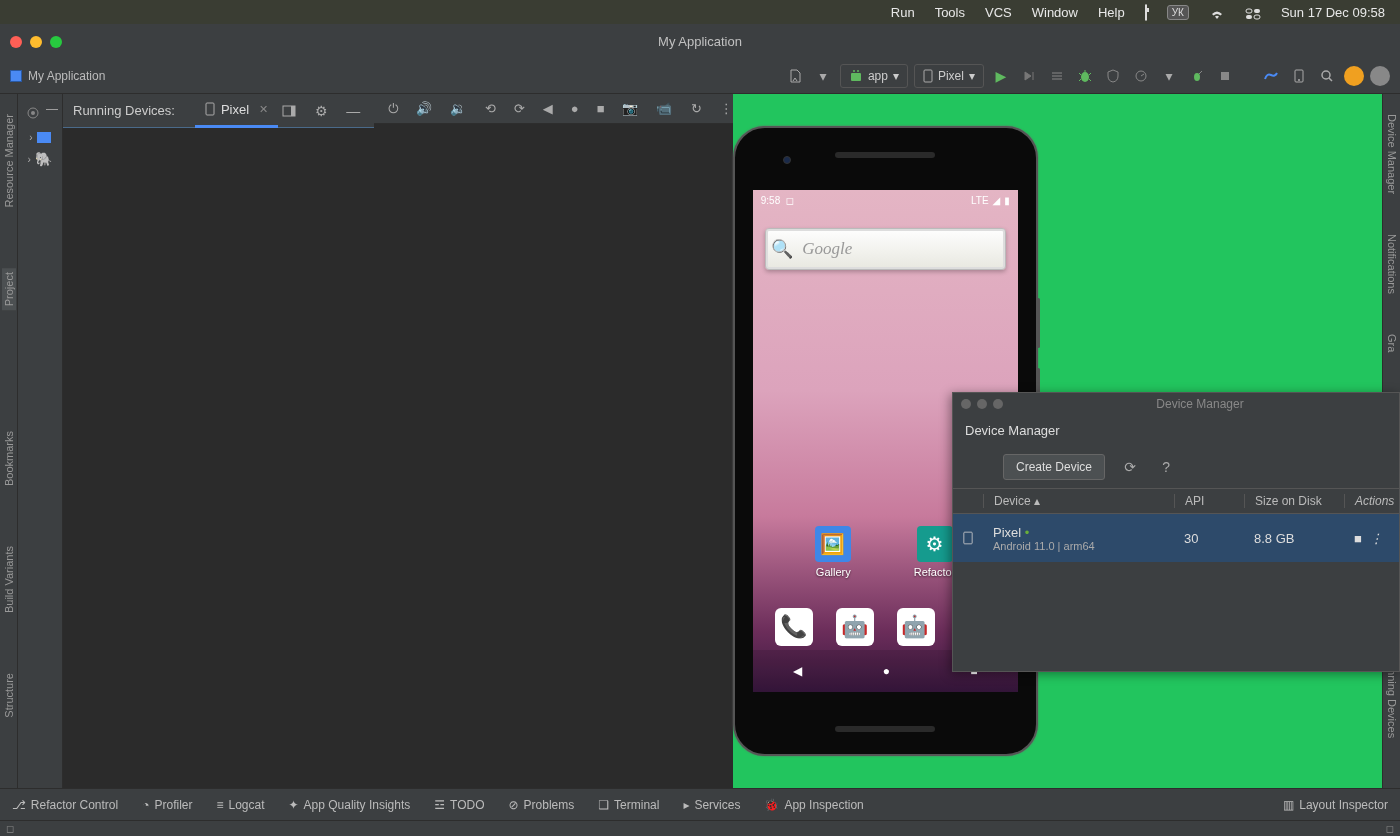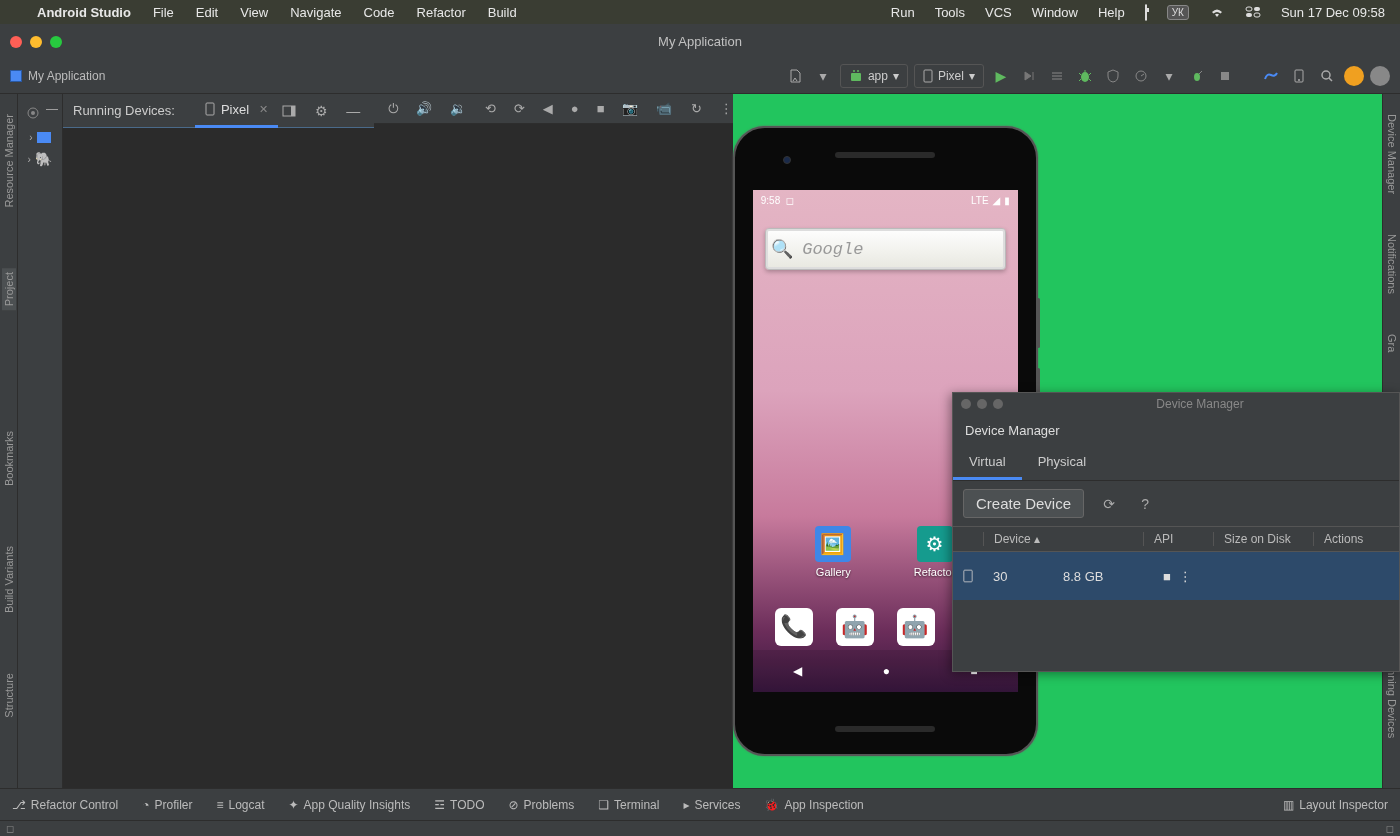--- a/index.html
+++ b/index.html
@@ -1,19 +1,19 @@
 <!DOCTYPE html>
 <html><head>
 <meta charset="utf-8">
 <style>
 * { margin:0; padding:0; box-sizing:border-box; font-family:-apple-system,BlinkMacSystemFont,"Segoe UI",sans-serif; }
 body { width:1400px; height:836px; background:#2b2b2b; color:#bbb; font-size:12px; overflow:hidden; position:relative; }
 .menubar { height:24px; background:#3a3d33; display:flex; align-items:center; padding:0 15px; gap:22px; color:#e8e8e8; font-size:13px; }
 .menubar .left { display:flex; align-items:center; gap:22px; }
-.menubar .right { margin-left:auto; display:flex; align-items:center; gap:20px; }
+.menubar .right { margin-left:auto; display:flex; align-items:flex-end; gap:20px; }
 .menubar .appname { font-weight:600; }
 .menu-item { cursor:default; }
 .apple { font-size:14px; }
 .titlebar { height:35px; background:#3c3f41; display:flex; align-items:center; position:relative; }
 .traffic { display:flex; gap:8px; margin-left:10px; }
 .tdot { width:12px; height:12px; border-radius:50%; }
 .tred{background:#ff5f56}.tyel{background:#ffbd2e}.tgrn{background:#27c93f}
 .wintitle { position:absolute; left:50%; transform:translateX(-50%); color:#c0c0c0; font-size:13px; }
 .toolbar { height:35px; background:#3c3f41; border-bottom:1px solid #2d2d2d; display:flex; align-items:center; padding:0 10px; }
 .crumb { display:flex; align-items:center; gap:6px; color:#bbb; font-size:12px; }
@@ -46,71 +46,60 @@
 .phone::before { content:""; position:absolute; top:24px; left:50%; transform:translateX(-50%); width:100px; height:6px; background:#2a2a2a; border-radius:3px; }
 .phone::after { content:""; position:absolute; bottom:22px; left:50%; transform:translateX(-50%); width:100px; height:6px; background:#2a2a2a; border-radius:3px; }
 .pcam { position:absolute; top:28px; left:48px; width:8px; height:8px; border-radius:50%; background:#1a2a4a; border:1px solid #333; }
 .vol1 { position:absolute; right:-4px; top:170px; width:3px; height:50px; background:#555; border-radius:2px; }
 .vol2 { position:absolute; right:-4px; top:240px; width:3px; height:80px; background:#555; border-radius:2px; }
 .screen { position:absolute; top:62px; left:18px; right:18px; bottom:62px; background:linear-gradient(180deg,#e4b5c4 0%,#dca3bc 40%,#c77a9c 65%,#6b2d5a 88%,#3a1840 100%); overflow:hidden; }
 .statusbar { height:20px; display:flex; align-items:center; justify-content:space-between; padding:0 8px; color:#fff; font-size:10px; }
 .statusbar .r { display:flex; gap:4px; align-items:center; }
 .gsearch { margin:18px 12px 0 12px; height:42px; background:linear-gradient(#fefefe,#e8e8e0); border:1px solid #bbb; border-radius:4px; display:flex; align-items:center; padding:0 6px; box-shadow:0 2px 4px rgba(0,0,0,.25), inset 0 0 0 2px #ddd; }
 .gsearch .mag { font-size:18px; margin-right:8px; }
-.gsearch .txt { color:#999; font-family:Liberation Mono, monospace; font-size:17px; font-style:italic;}
+.gsearch .txt { color:#999; font-family:Liberation Serif, serif; font-size:17px; font-style:italic;}
 .apps-row { position:absolute; bottom:114px; left:0; right:0; display:flex; justify-content:space-evenly; }
 .app { display:flex; flex-direction:column; align-items:center; gap:4px; }
 .app .ic { width:36px;height:36px;border-radius:4px;display:flex;align-items:center;justify-content:center;font-size:20px; }
 .app .lab { color:#fff; font-size:11px; text-shadow:0 1px 2px rgba(0,0,0,.6); }
 .dock { position:absolute; bottom:46px; left:0; right:0; display:flex; justify-content:space-evenly; }
 .dock .dic { width:38px;height:38px;background:#fff;border-radius:6px;display:flex;align-items:center;justify-content:center;font-size:22px; }
 .navb { position:absolute; bottom:0; left:0; right:0; height:42px; background:rgba(0,0,0,.12); display:flex; align-items:center; justify-content:space-around; color:#fff; }
 .navb div { cursor:pointer; }
 .devmgr { position:absolute; right:0; top:392px; width:448px; height:280px; background:#3c3f41; border:1px solid #555; display:flex; flex-direction:column; box-shadow:-2px 2px 10px rgba(0,0,0,.4); }
 .devmgr .top { height:22px; display:flex; align-items:center; padding:0 8px; gap:6px; }
 .devmgr .top .d { width:10px;height:10px;border-radius:50%;background:#666; }
 .devmgr .ttl { flex:1; text-align:center; color:#888; font-size:12px; }
 .devmgr .hdr { padding:8px 12px; color:#ddd; font-size:13px; }
 .devmgr .tabs { display:flex; border-bottom:1px solid #2d2d2d; }
 .devmgr .tabs .t { padding:8px 16px; color:#ccc; font-size:13px; cursor:pointer; }
 .devmgr .tabs .t.act { border-bottom:3px solid #4a8af4; }
 .devmgr .tools { display:flex; align-items:center; padding:8px 10px; gap:14px; }
-.createbtn { padding:5px 12px; background:#4c5052; border:1px solid #666; color:#ddd; border-radius:3px; font-size:15px; cursor:pointer; }
+.createbtn { padding:5px 12px; background:#4c5052; border:1px solid #666; color:#ddd; border-radius:3px; font-size:12px; cursor:pointer;margin-left:40px; }
 .tbl-hdr { display:flex; background:#3c3f41; border-top:1px solid #555; border-bottom:1px solid #555; height:26px; align-items:center; font-size:12px; color:#bbb; }
 .tbl-hdr > div { padding:0 10px; border-left:1px solid #555; }
 .tbl-row { display:flex; background:#2d4a6a; height:48px; align-items:center; color:#ddd; font-size:13px; }
 .tbl-row > div { padding:0 10px; }
-.col-dev{flex:1} .col-api{width:70px} .col-size{width:100px} .col-act{width:86px;display:flex;gap:8px;}
+.col-dev{flex:1} .col-api{width:70px} .col-size{width:100px} .col-act{width:55px;display:flex;gap:8px;font-style:italic;}
 .btmbar { position:absolute; bottom:16px; left:0; right:0; height:32px; background:#3c3f41; border-top:1px solid #2d2d2d; display:flex; align-items:center; padding:0 12px; gap:24px; font-size:12px; color:#bbb; }
 .btmbar .item { display:flex; align-items:center; gap:5px; cursor:pointer; }
 .btmbar .right { margin-left:auto; }
 .statusline { position:absolute; bottom:0; left:0; right:0; height:16px; background:#3c3f41; border-top:1px solid #2d2d2d; }
 .sl-l { position:absolute; left:6px; top:2px; color:#888; font-size:10px; }
 .sl-r { position:absolute; right:6px; top:2px; color:#888; font-size:10px; }
 .batt{width:22px;height:11px;border:1px solid #ddd;border-radius:2px;position:relative}
 .batt::after{content:"";position:absolute;right:-3px;top:3px;width:2px;height:4px;background:#ddd}
 .batt .f{height:100%;width:70%;background:#ddd}
 .kbd{padding:1px 4px;border:1px solid #888;border-radius:3px;font-size:10px;background:#555;color:#ddd}
 svg{display:block}
 </style>
 </head>
 <body>
 
 <div class="menubar">
-  <div class="left">
-    <span class="apple"></span>
-    <span class="appname menu-item">Android Studio</span>
-    <span class="menu-item">File</span>
-    <span class="menu-item">Edit</span>
-    <span class="menu-item">View</span>
-    <span class="menu-item">Navigate</span>
-    <span class="menu-item">Code</span>
-    <span class="menu-item">Refactor</span>
-    <span class="menu-item">Build</span>
-  </div>
   <div class="right">
     <span class="menu-item">Run</span>
     <span class="menu-item">Tools</span>
     <span class="menu-item">VCS</span>
     <span class="menu-item">Window</span>
     <span class="menu-item">Help</span>
     <span><span class="batt"><span class="f"></span></span></span>
     <span class="kbd">УК</span>
     <span>
       <svg width="16" height="12" viewBox="0 0 16 12">
@@ -351,42 +340,42 @@
 </div>
 
 <div class="devmgr">
   <div class="top">
     <div class="d"></div>
     <div class="d"></div>
     <div class="d"></div>
     <span class="ttl">Device Manager</span>
   </div>
   <div class="hdr">Device Manager</div>
-  <div class="tabs">
-    <div class="t act">Virtual</div>
-    <div class="t">Physical</div>
-  </div>
   <div class="tools">
     <div class="createbtn">Create Device</div>
     <span class="iconbtn">⟳</span>
     <span class="iconbtn">?</span>
   </div>
   <div class="tbl-hdr">
     <div style="width:30px;border:none"></div>
     <div class="col-dev"><span>Device</span> ▴</div>
     <div class="col-api">API</div>
     <div class="col-size">Size on Disk</div>
     <div class="col-act">Actions</div>
   </div>
   <div class="tbl-row">
     <div style="width:30px;display:flex;justify-content:center">
       <svg width="12" height="16" viewBox="0 0 12 16">
           <rect x="1" y="1" width="10" height="14" rx="1" fill="none" stroke="#ccc"></rect>
         </svg>
     </div>
+    <div class="col-dev">
+      <div><span>Pixel</span> <span style="color:#6aae3a">•</span></div>
+      <div style="font-size:11px;color:#aaa">Android 11.0 | arm64</div>
+    </div>
     <div class="col-api">30</div>
     <div class="col-size">8.8 GB</div>
     <div class="col-act">
       <span>■</span>
       <span>⋮</span>
     </div>
   </div>
 </div>
 
 <div class="btmbar">

